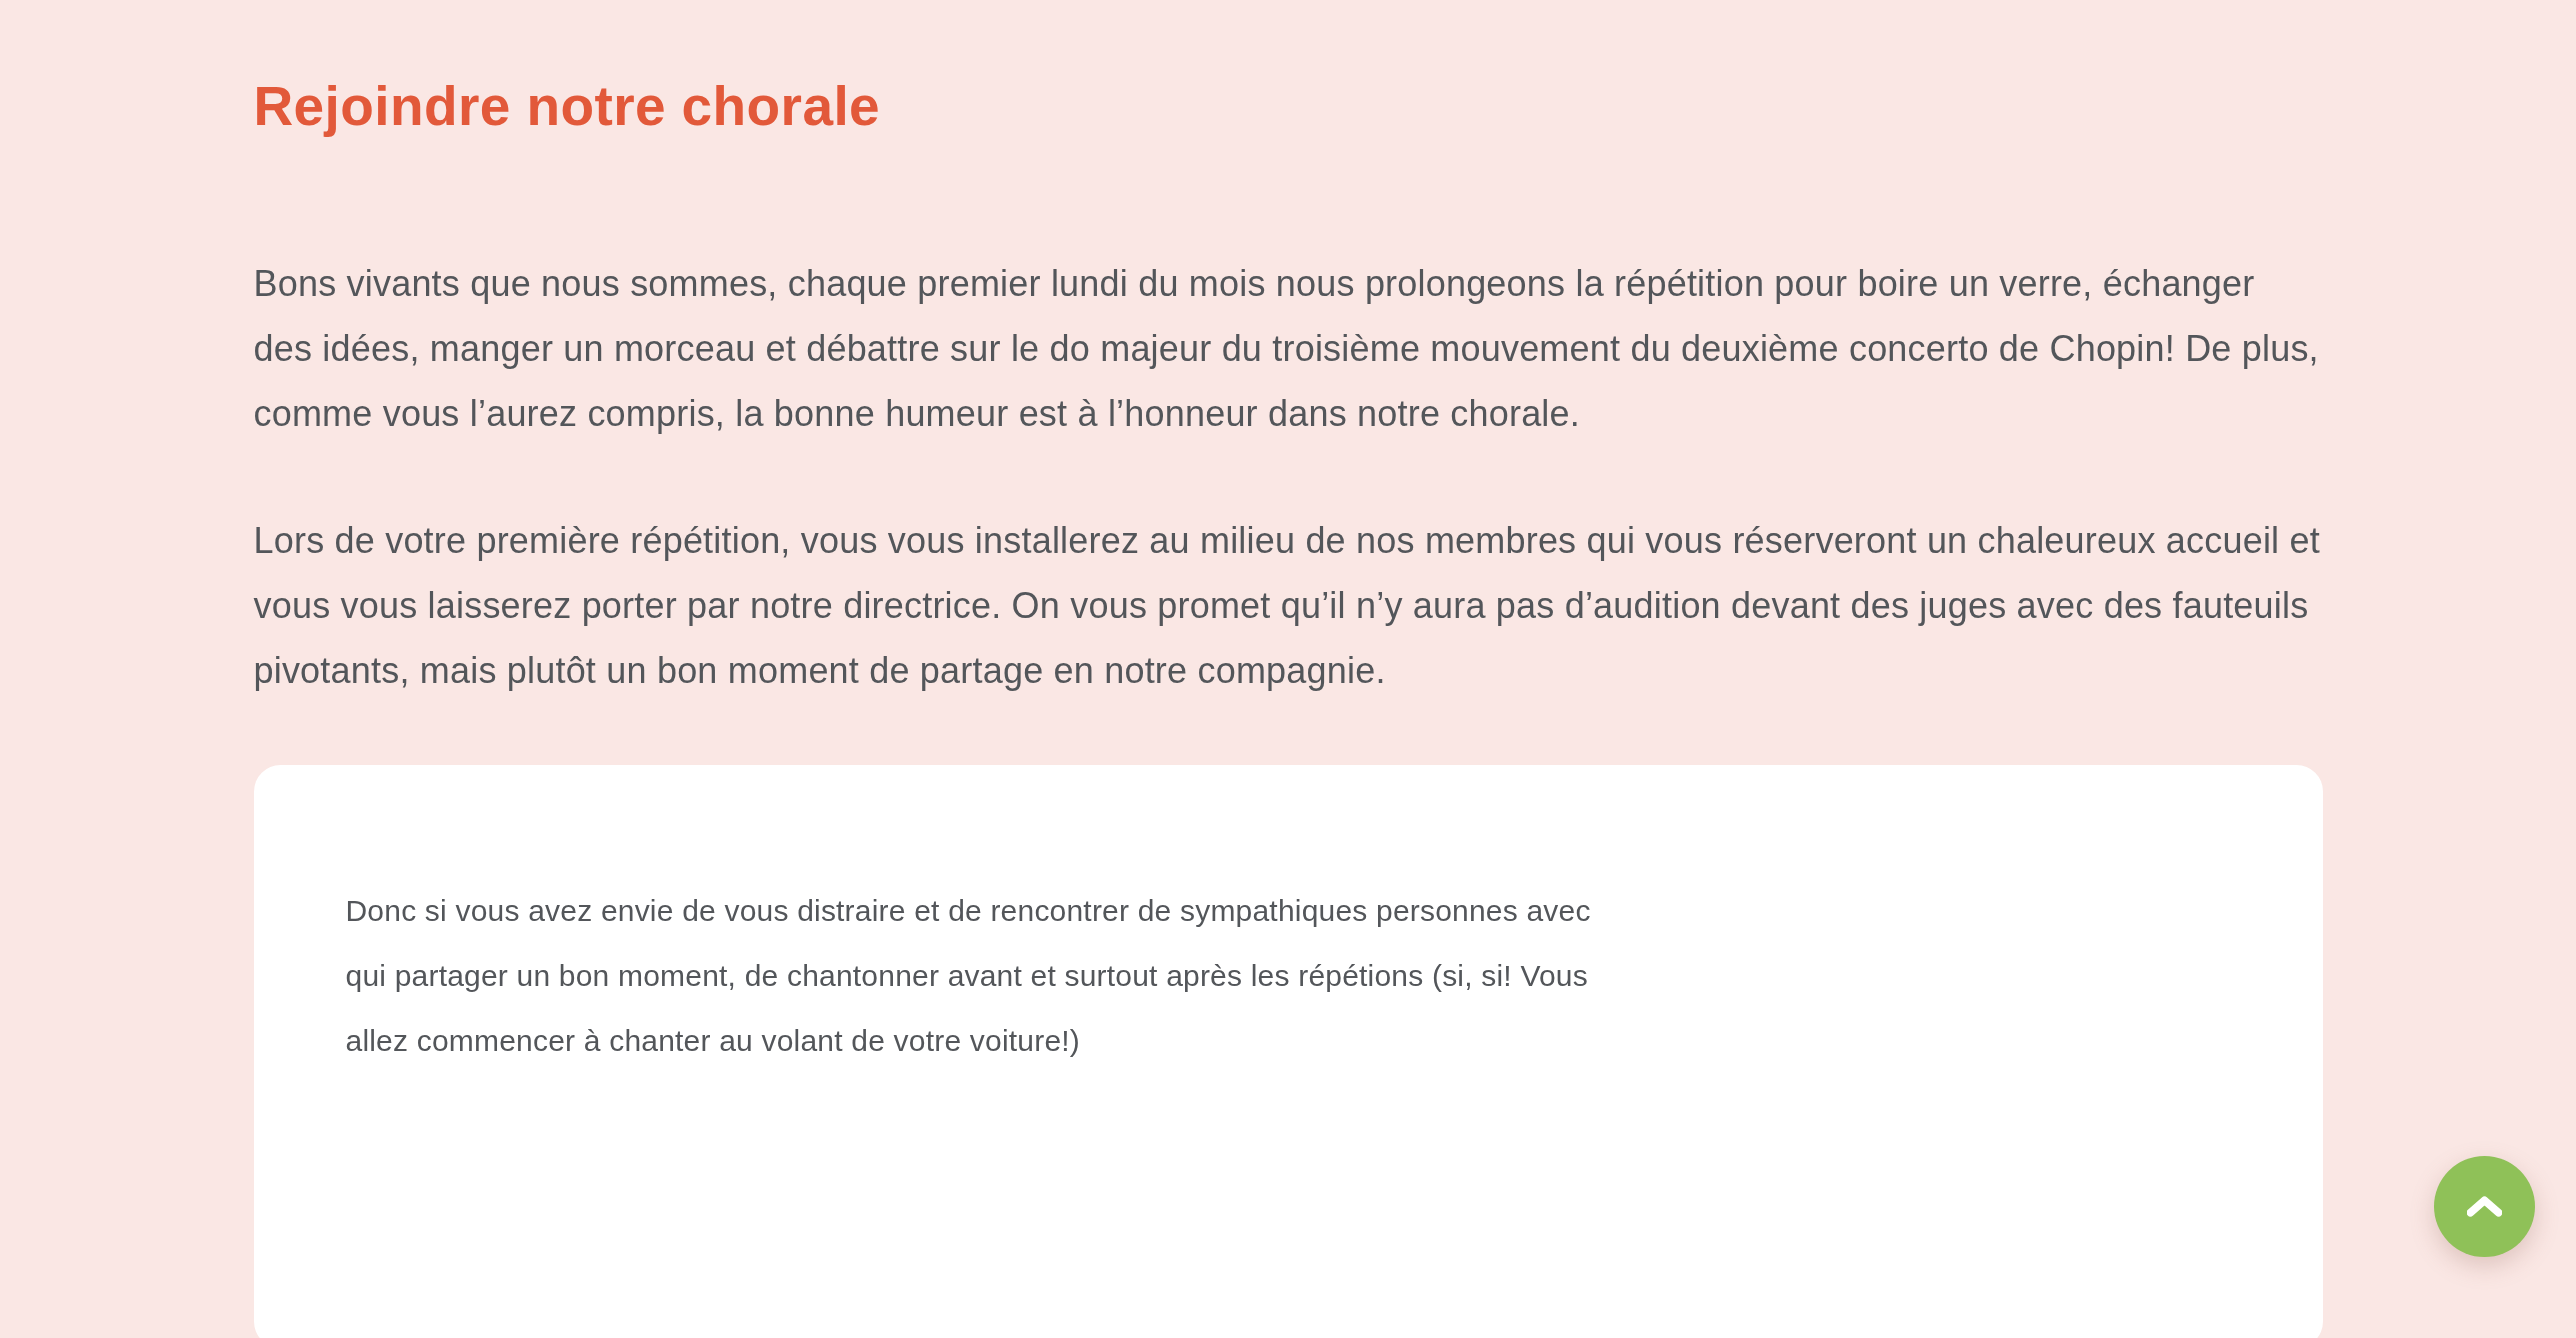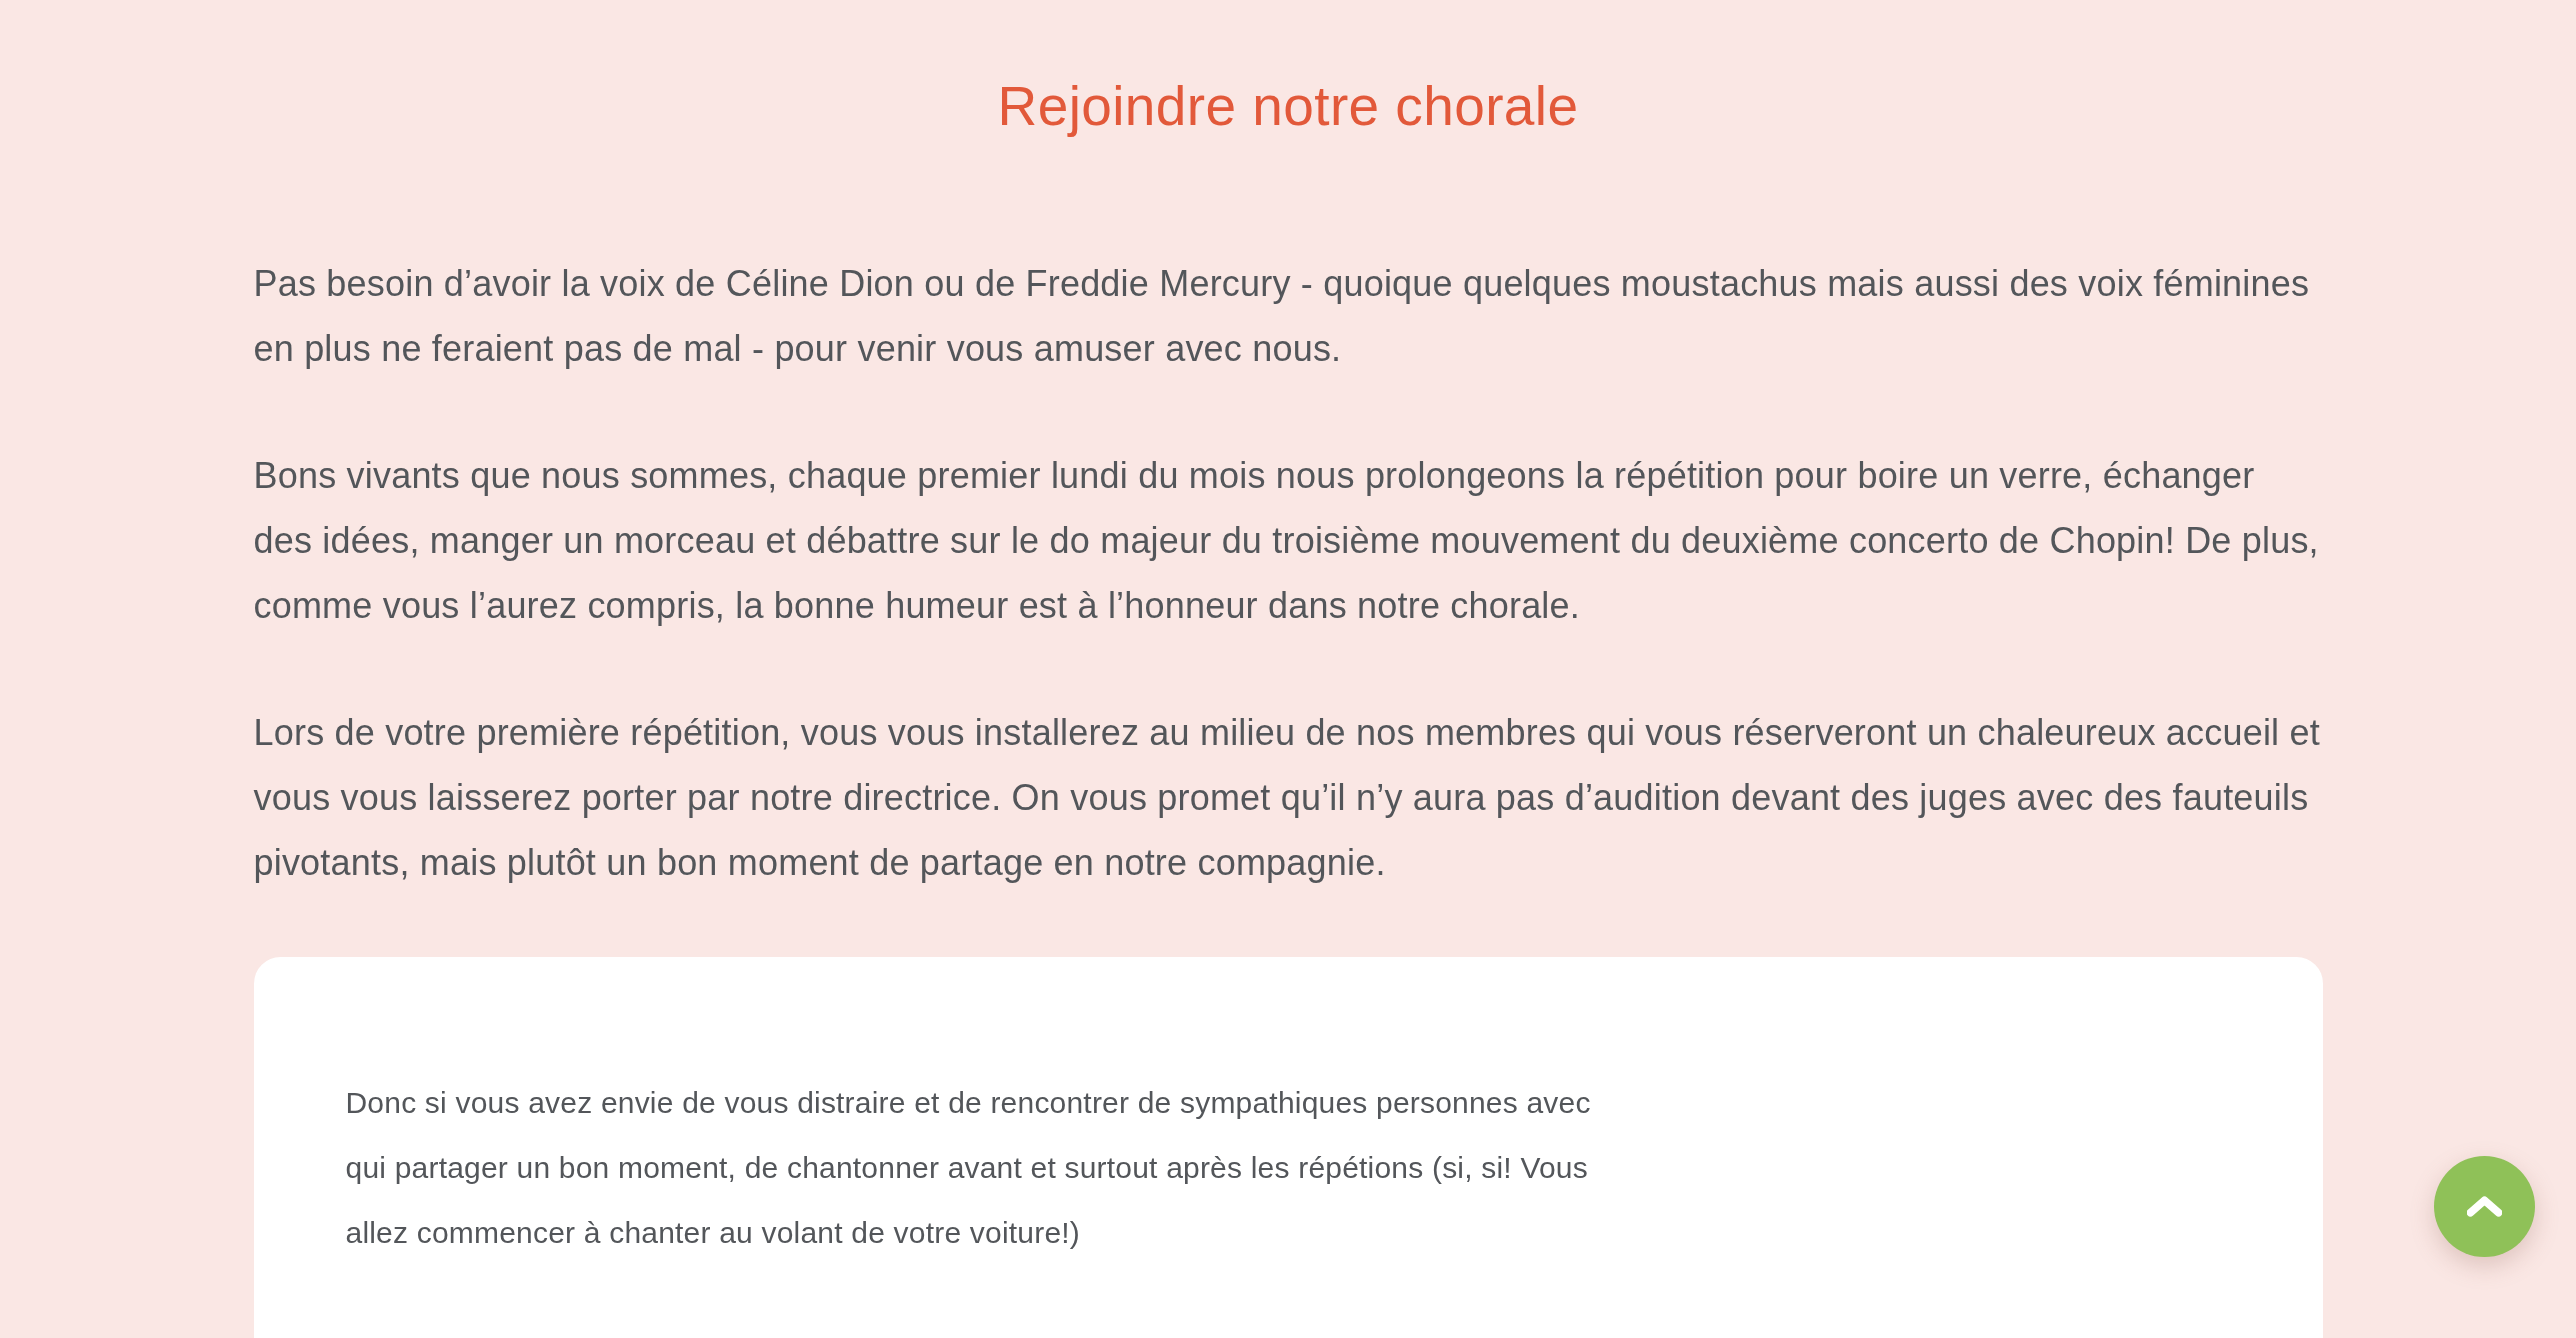--- a/index.html
+++ b/index.html
@@ -19,24 +19,23 @@
     overflow: hidden;
     background: #FAE7E4;
   }
   .content {
     width: 2069px;
     margin: 0 auto;
     padding-top: 69px;
   }
   h1.section-title {
     margin: 0 0 108px 0;
-    text-align: center;
     font-size: 55px;
     line-height: 74px;
-    font-weight: 400;
+    font-weight: 700;
     letter-spacing: 0.4px;
     color: #E2593A;
   }
   p.body-par {
     margin: 0 0 62px 0;
     font-size: 36px;
     line-height: 65px;
     font-weight: 400;
     letter-spacing: 0.2px;
     color: #53565A;
@@ -102,21 +101,20 @@
 </style>
 </head>
 <body>
 
 <div class="page">
 
   <div class="content">
 
     <h1 class="section-title">Rejoindre notre chorale</h1>
 
-    <p class="body-par">Pas besoin d’avoir la voix de Céline Dion ou de Freddie Mercury - quoique quelques moustachus mais aussi des voix féminines en plus ne feraient pas de mal - pour venir vous amuser avec nous.</p>
 
     <p class="body-par">Bons vivants que nous sommes, chaque premier lundi du mois nous prolongeons la répétition pour boire un verre, échanger des idées, manger un morceau et débattre sur le do majeur du troisième mouvement du deuxième concerto de Chopin! De plus, comme vous l’aurez compris, la bonne humeur est à l’honneur dans notre chorale.</p>
 
     <p class="body-par">Lors de votre première répétition, vous vous installerez au milieu de nos membres qui vous réserveront un chaleureux accueil et vous vous laisserez porter par notre directrice. On vous promet qu’il n’y aura pas d’audition devant des juges avec des fauteuils pivotants, mais plutôt un bon moment de partage en notre compagnie.</p>
 
     <div class="cta-card">
       <div class="cta-text">Donc si vous avez envie de vous distraire et de rencontrer de sympathiques personnes avec qui partager un bon moment, de chantonner avant et surtout après les répétions (si, si! Vous allez commencer à chanter au volant de votre voiture!)</div>
     </div>
 
   </div>

